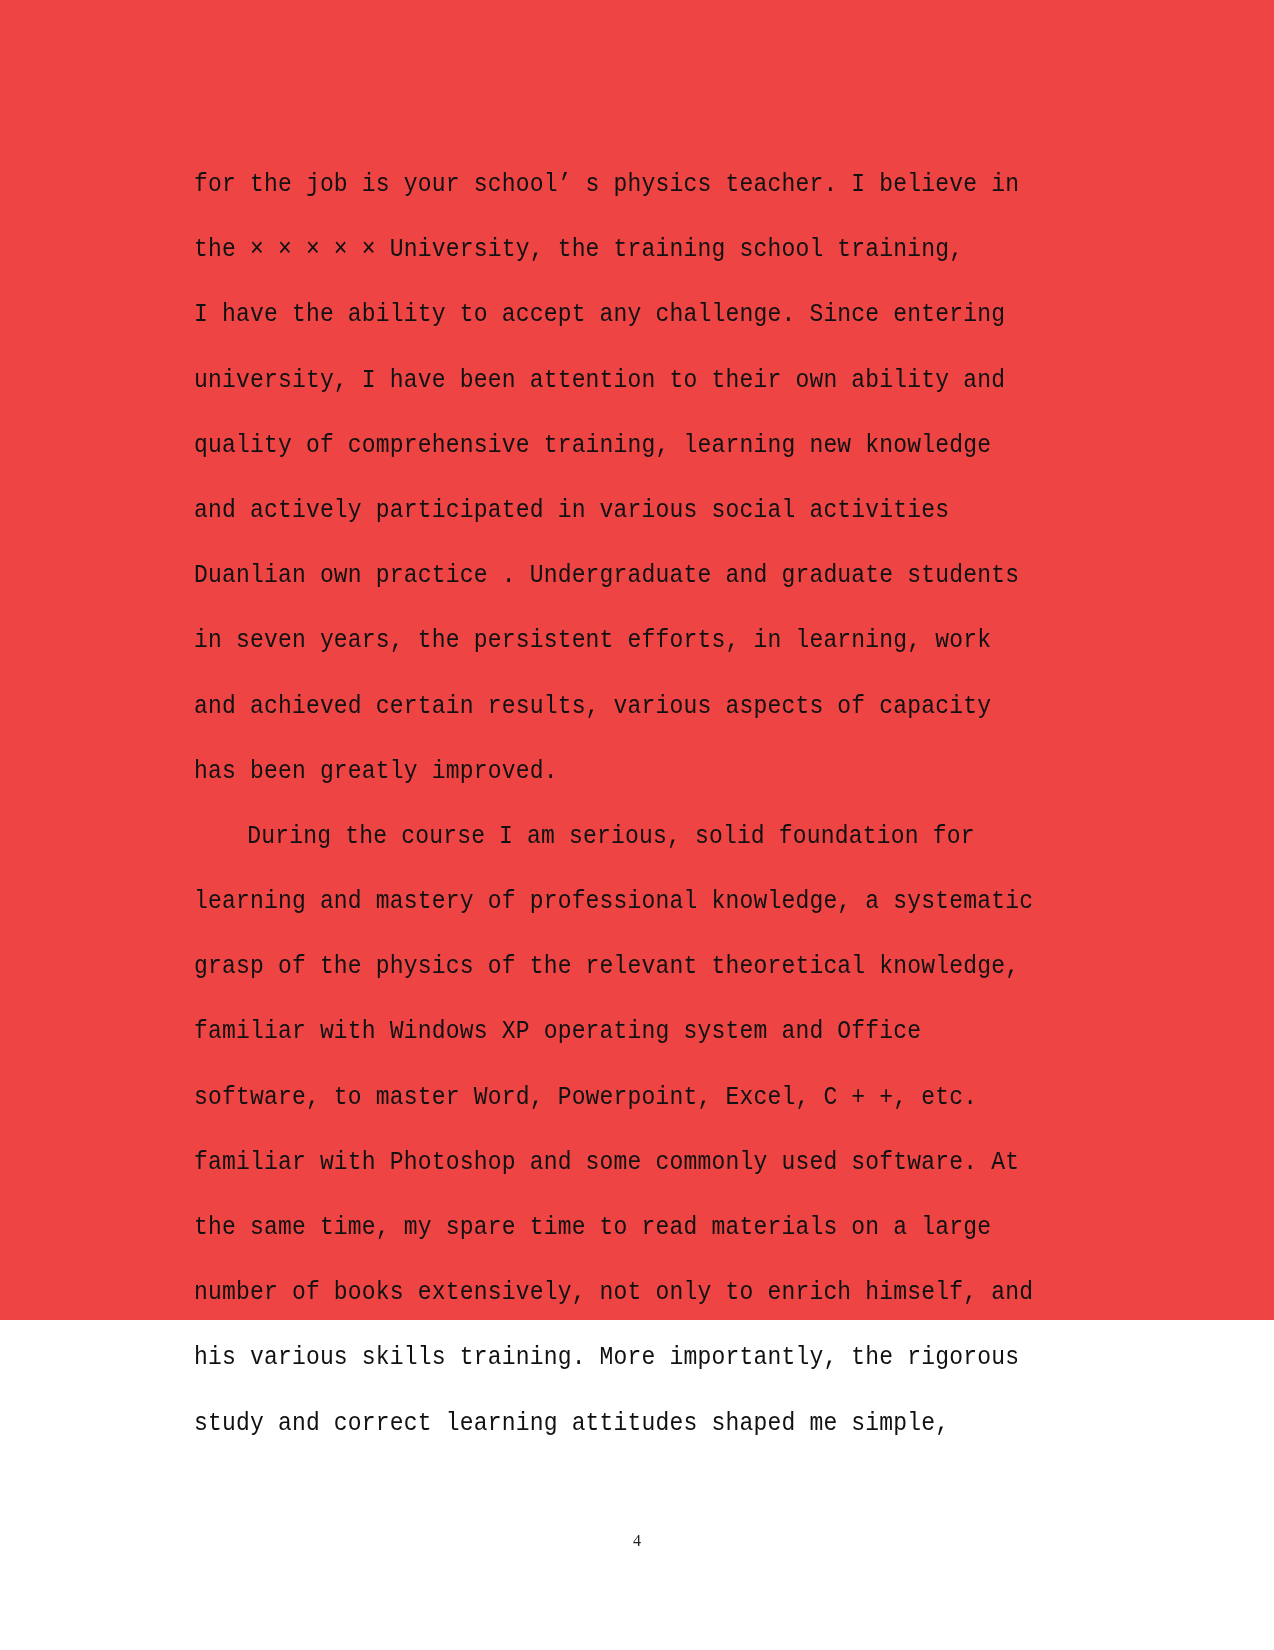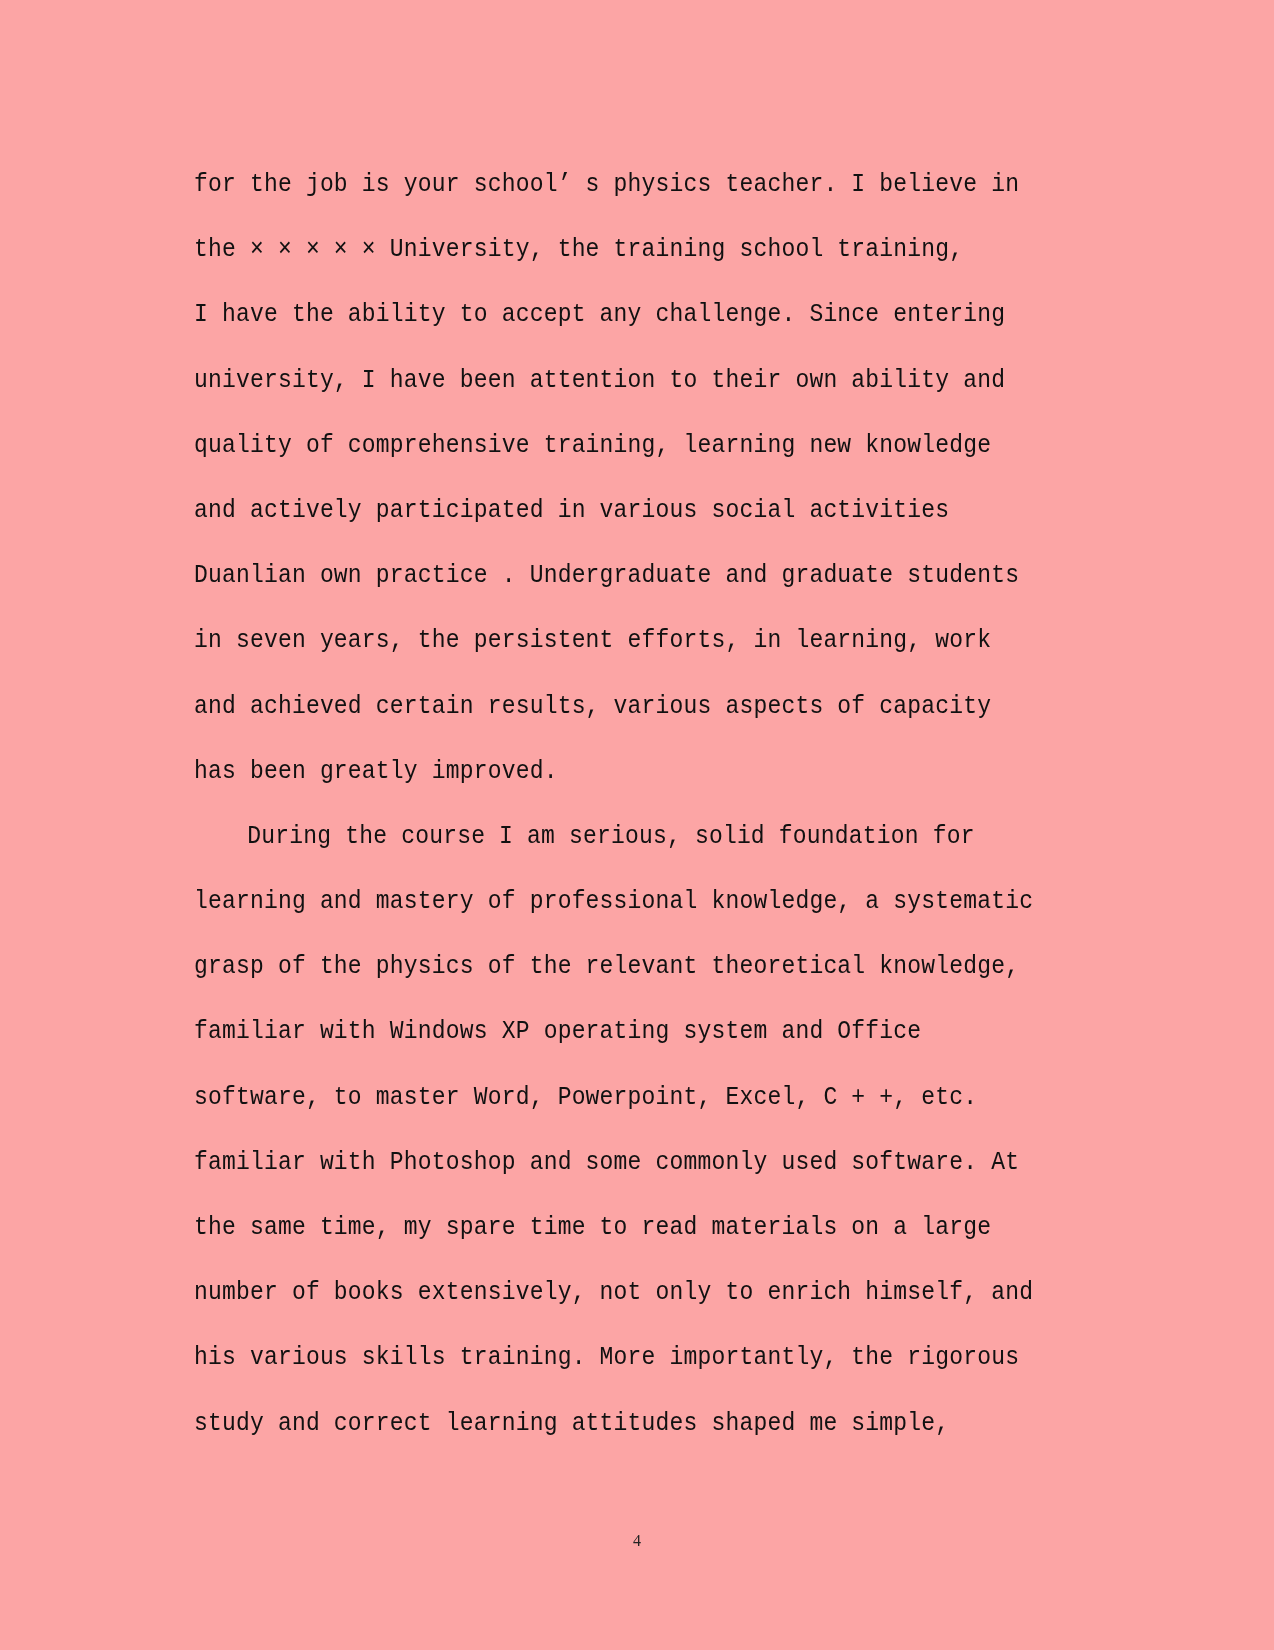--- a/index.html
+++ b/index.html
@@ -1,17 +1,17 @@
 <!DOCTYPE html>
 <html><head>
 <meta charset="utf-8">
 <style>
   html, body { margin: 0; padding: 0; background: #ffffff; }
   body { width: 1274px; height: 1650px; position: relative; overflow: hidden; }
-  .page { position: absolute; left: 0; top: 0; width: 1274px; height: 1650px; background: #fca5a5; }
+  .page { position: absolute; left: 0; top: 0; width: 1274px; height: 1320px; background: #ef4444; }
   .body-text {
     position: absolute; left: 194px; top: 160px; width: 900px;
     font-family: "Liberation Mono", "DejaVu Sans Mono", monospace;
     font-size: 25px; color: #111; letter-spacing: 0.2px;
   }
   .line { height: 65.2px; line-height: 50px; white-space: pre; transform: scaleX(0.92); transform-origin: left center; }
   .indent { padding-left: 58px; }
   .page-number {
     position: absolute; left: 0; width: 1274px; top: 1532px; text-align: center;
     font-family: "Liberation Serif", "DejaVu Serif", serif; font-size: 16px; color: #222;

